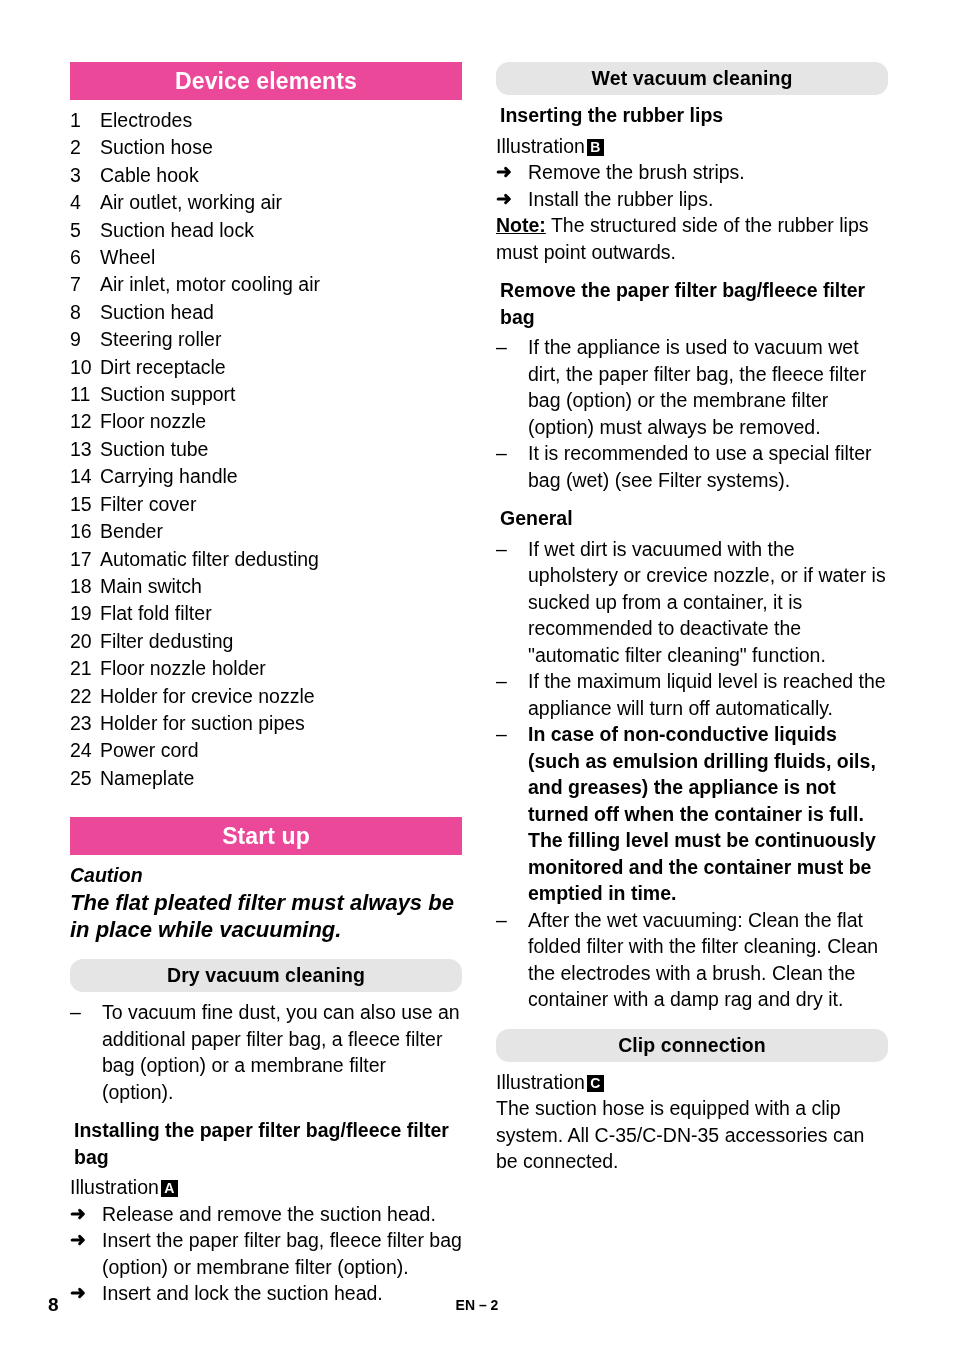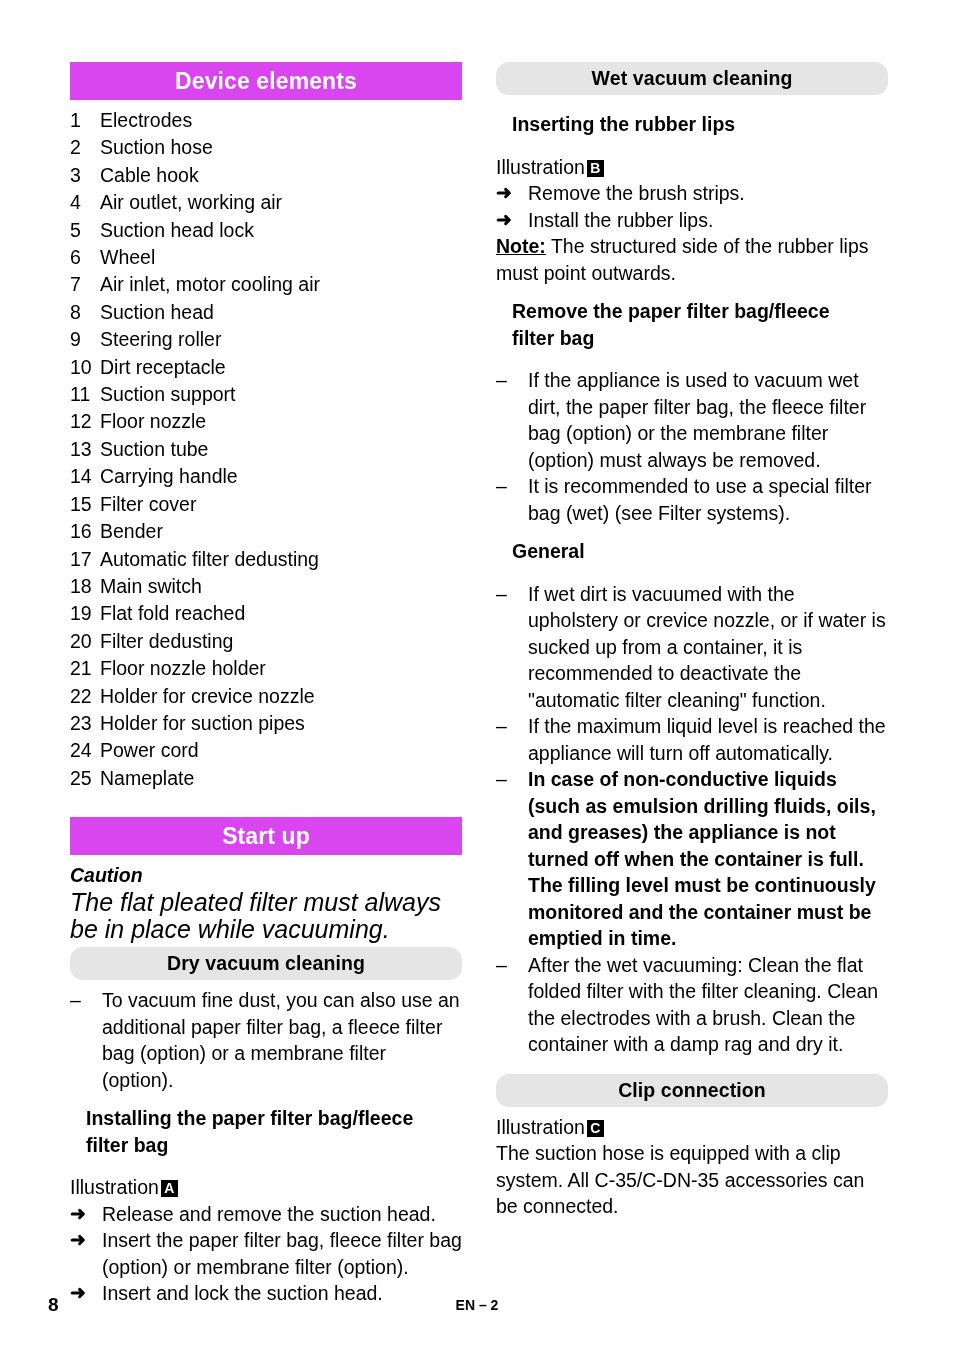--- a/index.html
+++ b/index.html
@@ -42,21 +42,21 @@
     display: block;
     text-align: center;
     font-weight: bold;
     font-size: 23px;
     line-height: 38px;
     height: 38px;
     margin: 0 0 7px 0;
     letter-spacing: 0.1px;
   }
   .bar.black {
-    background: #d946ef;
+    background: #ec4899;
     color: #ffffff;
   }
   .bar.gray {
     background: #e5e5e5;
     color: #000000;
     font-size: 19.5px;
     line-height: 33px;
     height: 33px;
     border-radius: 13px;
   }
@@ -85,37 +85,38 @@
   
   p {
     margin: 0;
     font-size: 19.5px;
     line-height: 26.5px;
   }
   .sub {
     font-weight: bold;
     font-size: 19.5px;
     line-height: 26.5px;
-    margin: 16px;
+    margin: 4px;
   }
   .sub.spaced {
     margin-top: 12px;
   }
   .caution-title {
     font-weight: bold;
     font-style: italic;
     font-size: 19.5px;
     line-height: 27px;
     margin-top: 4px;
   }
   .caution-body {
     font-style: italic;
-    font-size: 25px;
+    font-size: 22px;
     line-height: 27px;
-    margin-bottom: 4px;
+    margin-bottom: 16px;
+    font-weight: bold;
   }
   .illus {
     font-size: 19.5px;
     line-height: 26.5px;
   }
 
   
   .blist {
     margin: 0;
     padding: 0;
@@ -270,21 +271,21 @@
           <li>
             <span class="num">17</span>
             <span class="txt">Automatic filter dedusting</span>
           </li>
           <li>
             <span class="num">18</span>
             <span class="txt">Main switch</span>
           </li>
           <li>
             <span class="num">19</span>
-            <span class="txt">Flat fold reached</span>
+            <span class="txt">Flat fold filter</span>
           </li>
           <li>
             <span class="num">20</span>
             <span class="txt">Filter dedusting</span>
           </li>
           <li>
             <span class="num">21</span>
             <span class="txt">Floor nozzle holder</span>
           </li>
           <li>

